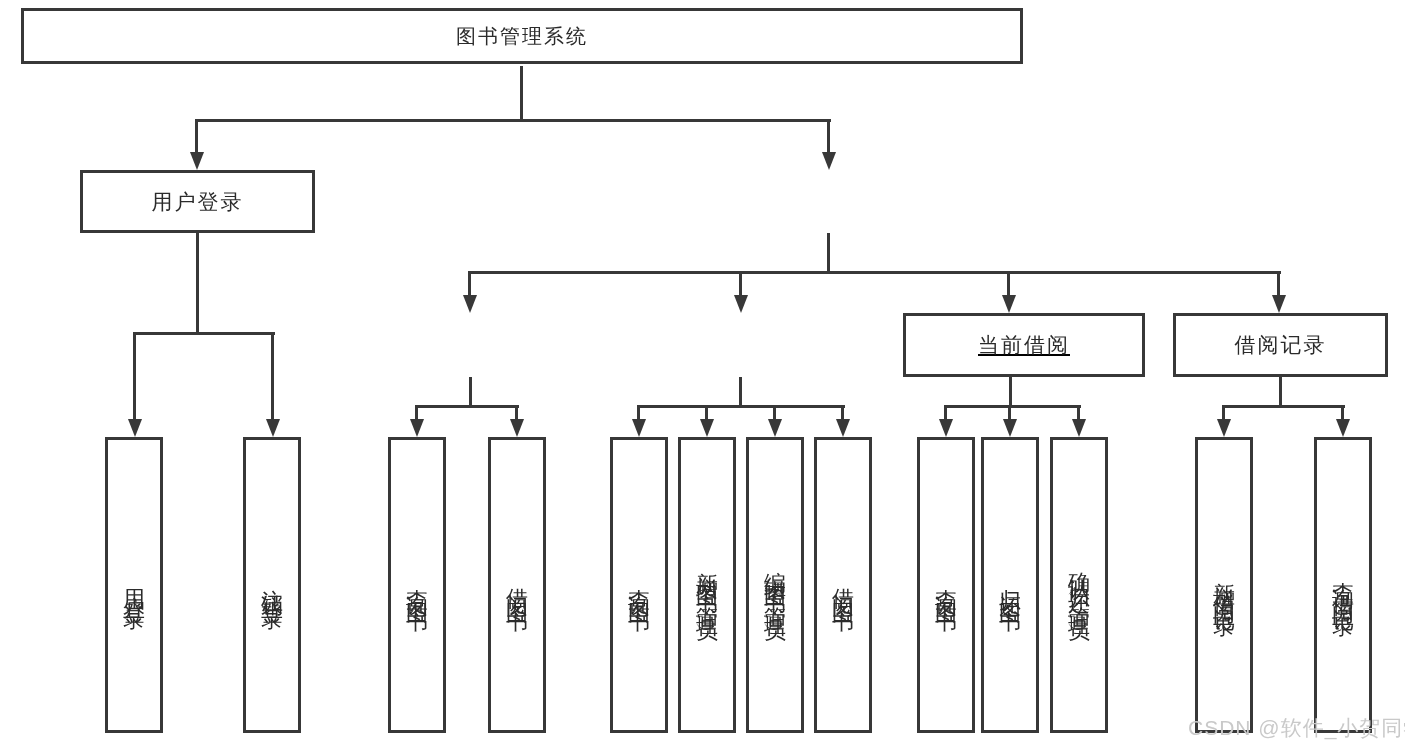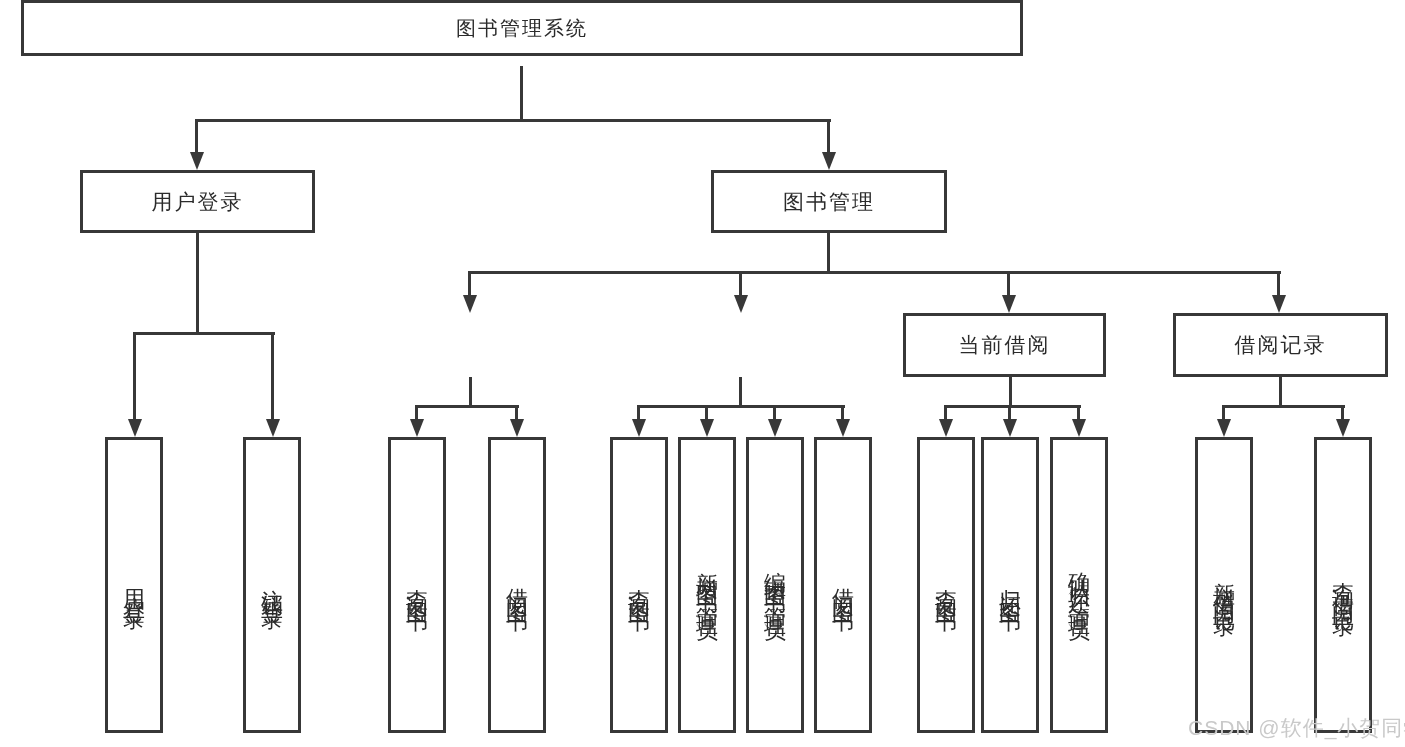--- a/index.html
+++ b/index.html
@@ -54,57 +54,54 @@
     letter-spacing: 1px;
     white-space: nowrap;
     z-index: 10;
   }
 </style>
 </head>
 <body>
 
 <div id="canvas">
 
-  <div class="node root-box" style="left:21px; top:0; width:1002px; height:56px;">
+  <div class="node root-box" style="left:21px; top:8px; width:1002px; height:56px;">
     <span class="hlabel">图书管理系统</span>
   </div>
 
   <div class="vline" style="left:520px; top:66px; height:55px;"></div>
   <div class="hline" style="left:195px; top:119px; width:636px;"></div>
   <div class="vline" style="left:195px; top:119px; height:36px;"></div>
   <div class="arrow" style="left:190px; top:152px;"></div>
   <div class="vline" style="left:827px; top:119px; height:36px;"></div>
   <div class="arrow" style="left:822px; top:152px;"></div>
 
   <div class="node" style="left:80px; top:170px; width:235px; height:63px;">
     <span class="hlabel">用户登录</span>
-  </div>
-  <div class="node" style="left:711px; top:170px; width:236px; height:63px;">
-    <span class="hlabel">图书管理</span>
   </div>
 
   <div class="vline" style="left:196px; top:233px; height:101px;"></div>
   <div class="hline" style="left:133px; top:332px; width:142px;"></div>
   <div class="vline" style="left:133px; top:332px; height:89px;"></div>
   <div class="arrow" style="left:128px; top:419px;"></div>
   <div class="vline" style="left:271px; top:332px; height:89px;"></div>
   <div class="arrow" style="left:266px; top:419px;"></div>
 
   <div class="vline" style="left:827px; top:233px; height:40px;"></div>
   <div class="hline" style="left:468px; top:271px; width:813px;"></div>
   <div class="vline" style="left:468px; top:271px; height:26px;"></div>
   <div class="arrow" style="left:463px; top:295px;"></div>
   <div class="vline" style="left:739px; top:271px; height:26px;"></div>
   <div class="arrow" style="left:734px; top:295px;"></div>
   <div class="vline" style="left:1007px; top:271px; height:26px;"></div>
   <div class="arrow" style="left:1002px; top:295px;"></div>
   <div class="vline" style="left:1277px; top:271px; height:26px;"></div>
   <div class="arrow" style="left:1272px; top:295px;"></div>
 
-  <div class="node" style="left:903px; top:313px; width:203px; height:64px;">
+  <div class="node" style="left:903px; top:313px; width:242px; height:64px;text-decoration:underline;">
     <span class="hlabel">当前借阅</span>
   </div>
   <div class="node" style="left:1173px; top:313px; width:215px; height:64px;align-items:center;">
     <span class="hlabel">借阅记录</span>
   </div>
 
   <div class="vline" style="left:469px; top:377px; height:31px;"></div>
   <div class="hline" style="left:415px; top:405px; width:104px;"></div>
   <div class="vline" style="left:415px; top:405px; height:16px;"></div>
   <div class="arrow" style="left:410px; top:419px;"></div>

